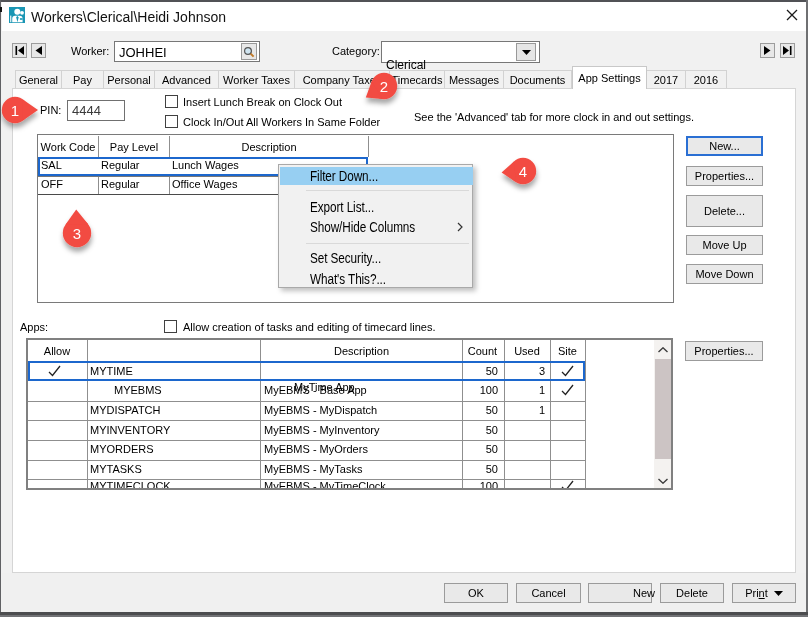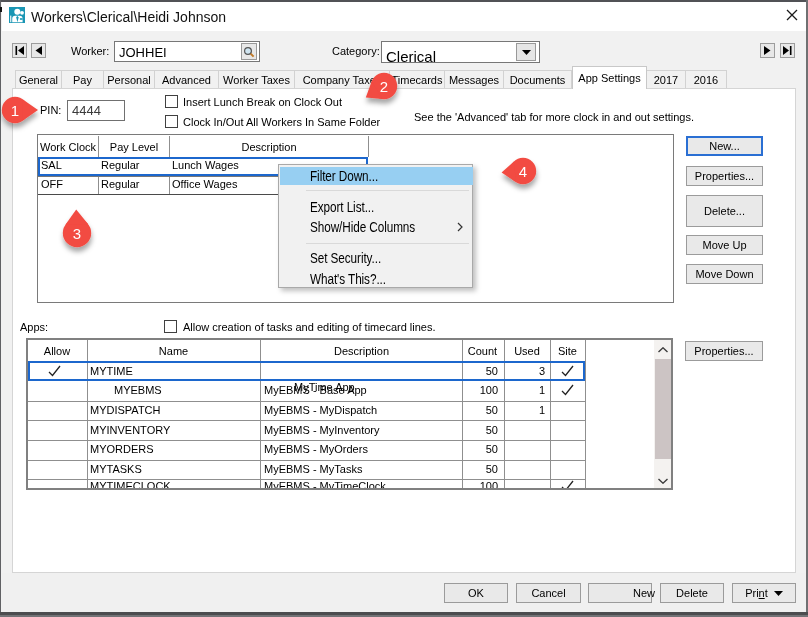--- a/index.html
+++ b/index.html
@@ -50,21 +50,21 @@
 <div class="abs" style="left:114px;top:41px;width:146px;height:21px;background:#fff;border:1px solid #777;"></div>
 <div class="abs" style="left:119px;top:45px;font-size:13px;">JOHHEI</div>
 <div class="abs flexc" style="left:241px;top:43px;width:16px;height:17px;background:#e8e8e8;border:1px solid #999;">
     <svg width="12" height="12" viewBox="0 0 12 12">
       <circle cx="5" cy="5" r="3.4" fill="#cfe4f0" stroke="#555" stroke-width="1.2"></circle>
       <path d="M7.6 7.6 L10.6 10.6" stroke="#c07a28" stroke-width="2"></path>
     </svg>
   </div>
 <div class="abs" style="left:332px;top:45px;">Category:</div>
 <div class="abs" style="left:381px;top:41px;width:159px;height:22px;background:#fff;border:1px solid #777;"></div>
-<div class="abs" style="left:386px;top:48px;font-size:15px;text-align:center;">Clerical</div>
+<div class="abs" style="left:386px;top:58px;font-size:12px;text-align:center;">Clerical</div>
 <div class="abs flexc" style="left:516px;top:43px;width:20px;height:18px;background:#e6e6e6;border:1px solid #999;">
     <svg width="9" height="5" viewBox="0 0 9 5">
       <path d="M0 0 L9 0 L4.5 5 Z" fill="#000"></path>
     </svg>
   </div>
 <div class="nbtn" style="left:760px;top:43px;">
     <svg width="7" height="9" viewBox="0 0 7 9">
       <path d="M0 0 L6.5 4.5 L0 9 Z" fill="#000"></path>
     </svg>
   </div>
@@ -96,21 +96,21 @@
 <div class="cb" style="left:165px;top:95px;"></div>
 <div class="abs" style="left:183px;top:96px;">Insert Lunch Break on Clock Out</div>
 <div class="cb" style="left:165px;top:115px;"></div>
 <div class="abs" style="left:183px;top:116px;">Clock In/Out All Workers In Same Folder</div>
 <div class="abs" style="left:414px;top:111px;">See the 'Advanced' tab for more clock in and out settings.</div>
 
 <div class="abs" style="left:37px;top:134px;width:637px;height:169px;background:#fff;border:1px solid #7a7a7a;"></div>
 <div class="vline" style="left:98px;top:136px;height:58px;"></div>
 <div class="vline" style="left:169px;top:136px;height:58px;"></div>
 <div class="vline" style="left:368px;top:136px;height:21px;"></div>
-<div class="abs flexc" style="left:38px;top:136px;width:60px;height:21px;">Work Clock</div>
+<div class="abs flexc" style="left:38px;top:136px;width:60px;height:21px;">Work Code</div>
 <div class="abs flexc" style="left:99px;top:136px;width:70px;height:21px;">Pay Level</div>
 <div class="abs flexc" style="left:170px;top:136px;width:198px;height:21px;">Description</div>
 <div class="abs" style="left:38px;top:157px;width:330px;height:19px;border:2px solid #1c67cd;background:#fff;z-index:1;"></div>
 <div class="abs" style="left:41px;top:159px;z-index:2;">SAL</div>
 <div class="abs" style="left:101px;top:159px;z-index:2;">Regular</div>
 <div class="abs" style="left:172px;top:159px;z-index:2;">Lunch Wages</div>
 <div class="hline" style="left:38px;top:176px;width:330px;background:#777;"></div>
 <div class="abs" style="left:41px;top:178px;">OFF</div>
 <div class="abs" style="left:101px;top:178px;">Regular</div>
 <div class="abs" style="left:172px;top:178px;">Office Wages</div>
@@ -127,21 +127,20 @@
 <div class="abs" style="left:183px;top:321px;">Allow creation of tasks and editing of timecard lines.</div>
 
 <div class="abs" style="left:26px;top:338px;width:647px;height:152px;background:#fff;border:2px solid #808080;overflow:hidden;">
   <div class="vline" style="left:58.5px;top:0;height:148px;"></div>
   <div class="vline" style="left:232px;top:0;height:148px;"></div>
   <div class="vline" style="left:434px;top:0;height:148px;"></div>
   <div class="vline" style="left:475.5px;top:0;height:148px;"></div>
   <div class="vline" style="left:522px;top:0;height:148px;"></div>
   <div class="vline" style="left:557px;top:0;height:148px;"></div>
   <div class="abs flexc" style="left:0;top:0;width:58px;height:21px;">Allow</div>
-  <div class="abs flexc" style="left:59px;top:0;width:173px;height:21px;">Name</div>
   <div class="abs flexc" style="left:233px;top:0;width:201px;height:21px;">Description</div>
   <div class="abs flexc" style="left:434px;top:0;width:41px;height:21px;">Count</div>
   <div class="abs flexc" style="left:476px;top:0;width:46px;height:21px;">Used</div>
   <div class="abs flexc" style="left:522px;top:0;width:35px;height:21px;">Site</div>
   <div class="abs" style="left:0;top:21px;width:557px;height:20px;border:2px solid #1c67cd;"></div>
   <div class="hline" style="left:0;top:60.5px;width:557px;"></div>
   <div class="hline" style="left:0;top:80px;width:557px;"></div>
   <div class="hline" style="left:0;top:100px;width:557px;"></div>
   <div class="hline" style="left:0;top:119.5px;width:557px;"></div>
   <div class="hline" style="left:0;top:139px;width:557px;"></div>

